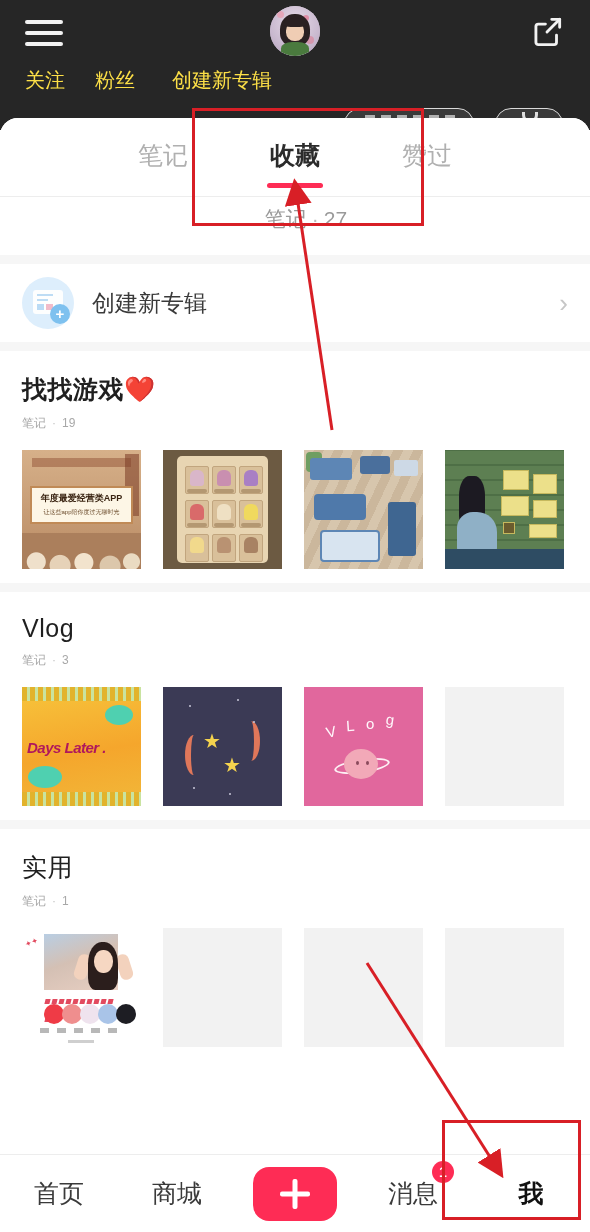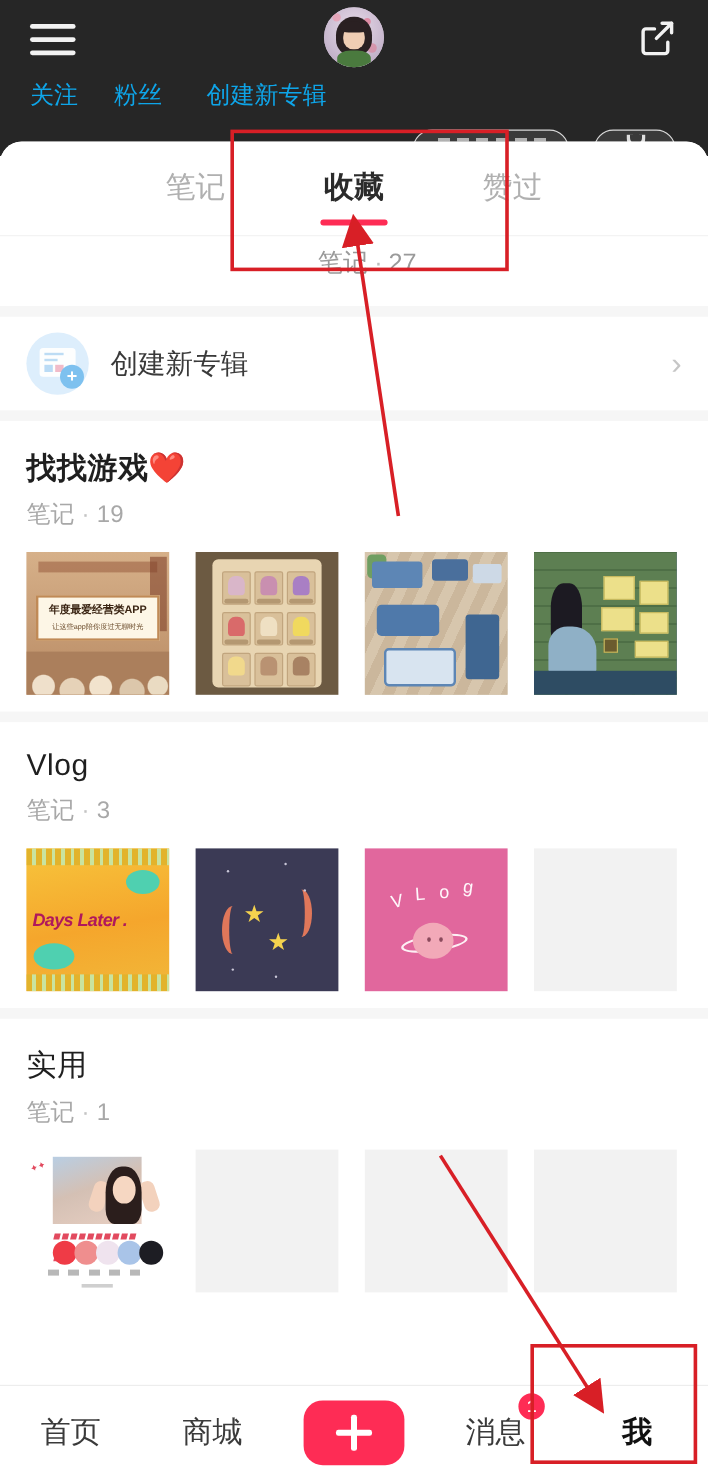--- a/index.html
+++ b/index.html
@@ -53,21 +53,21 @@
     cursor: pointer;
   }
   .share-icon svg { width: 38px; height: 38px; display: block; }
 
   .stats-row {
     position: absolute; left: 0; top: 60px;
     width: 590px; height: 44px;
     display: flex; align-items: center;
   }
   .stat {
-    color: #0ea5e9; font-size: 20px; line-height: 1;
+    color: #fde047; font-size: 20px; line-height: 1;
     cursor: pointer; white-space: nowrap;
   }
   .stat-follow { position: absolute; left: 25px; top: 10px; }
   .stat-fans   { position: absolute; left: 95px; top: 10px; }
   .stat-likes  { position: absolute; left: 172px; top: 10px; }
 
   .pill-btn {
     position: absolute;
     border: 1.5px solid #d9d9d9;
     border-radius: 18px;
@@ -154,21 +154,21 @@
   .create-label { flex: 1; margin-left: 18px; font-size: 23px; color: #3a3a3a; }
   .chev {
     color: #c6c6c6; font-size: 26px; font-weight: 300; line-height: 1;
   }
 
   
   .album { background: #ffffff; padding: 0 0 14px 0; }
   .album-head { padding: 22px 22px 0 22px; }
   .album-title { font-size: 25px; color: #1f1f1f; font-weight: 700; letter-spacing: .5px; }
   .album-title.plain { font-weight: 400; }
-  .album-meta { font-size: 20px; color: #a8a8a8; margin-top: 9px; }
+  .album-meta { font-size: 12px; color: #a8a8a8; margin-top: 9px; }
   .album-meta .sep { margin: 0 6px; color: #c4c4c4; }
   .thumbs {
     display: flex; gap: 22px; padding: 18px 22px 0 22px;
   }
   .thumb {
     width: 119px; height: 119px; flex: 0 0 auto;
     background: #f2f2f2; position: relative; overflow: hidden;
     cursor: pointer;
   }
   .thumb.empty { background: #f2f2f2; cursor: default; }

